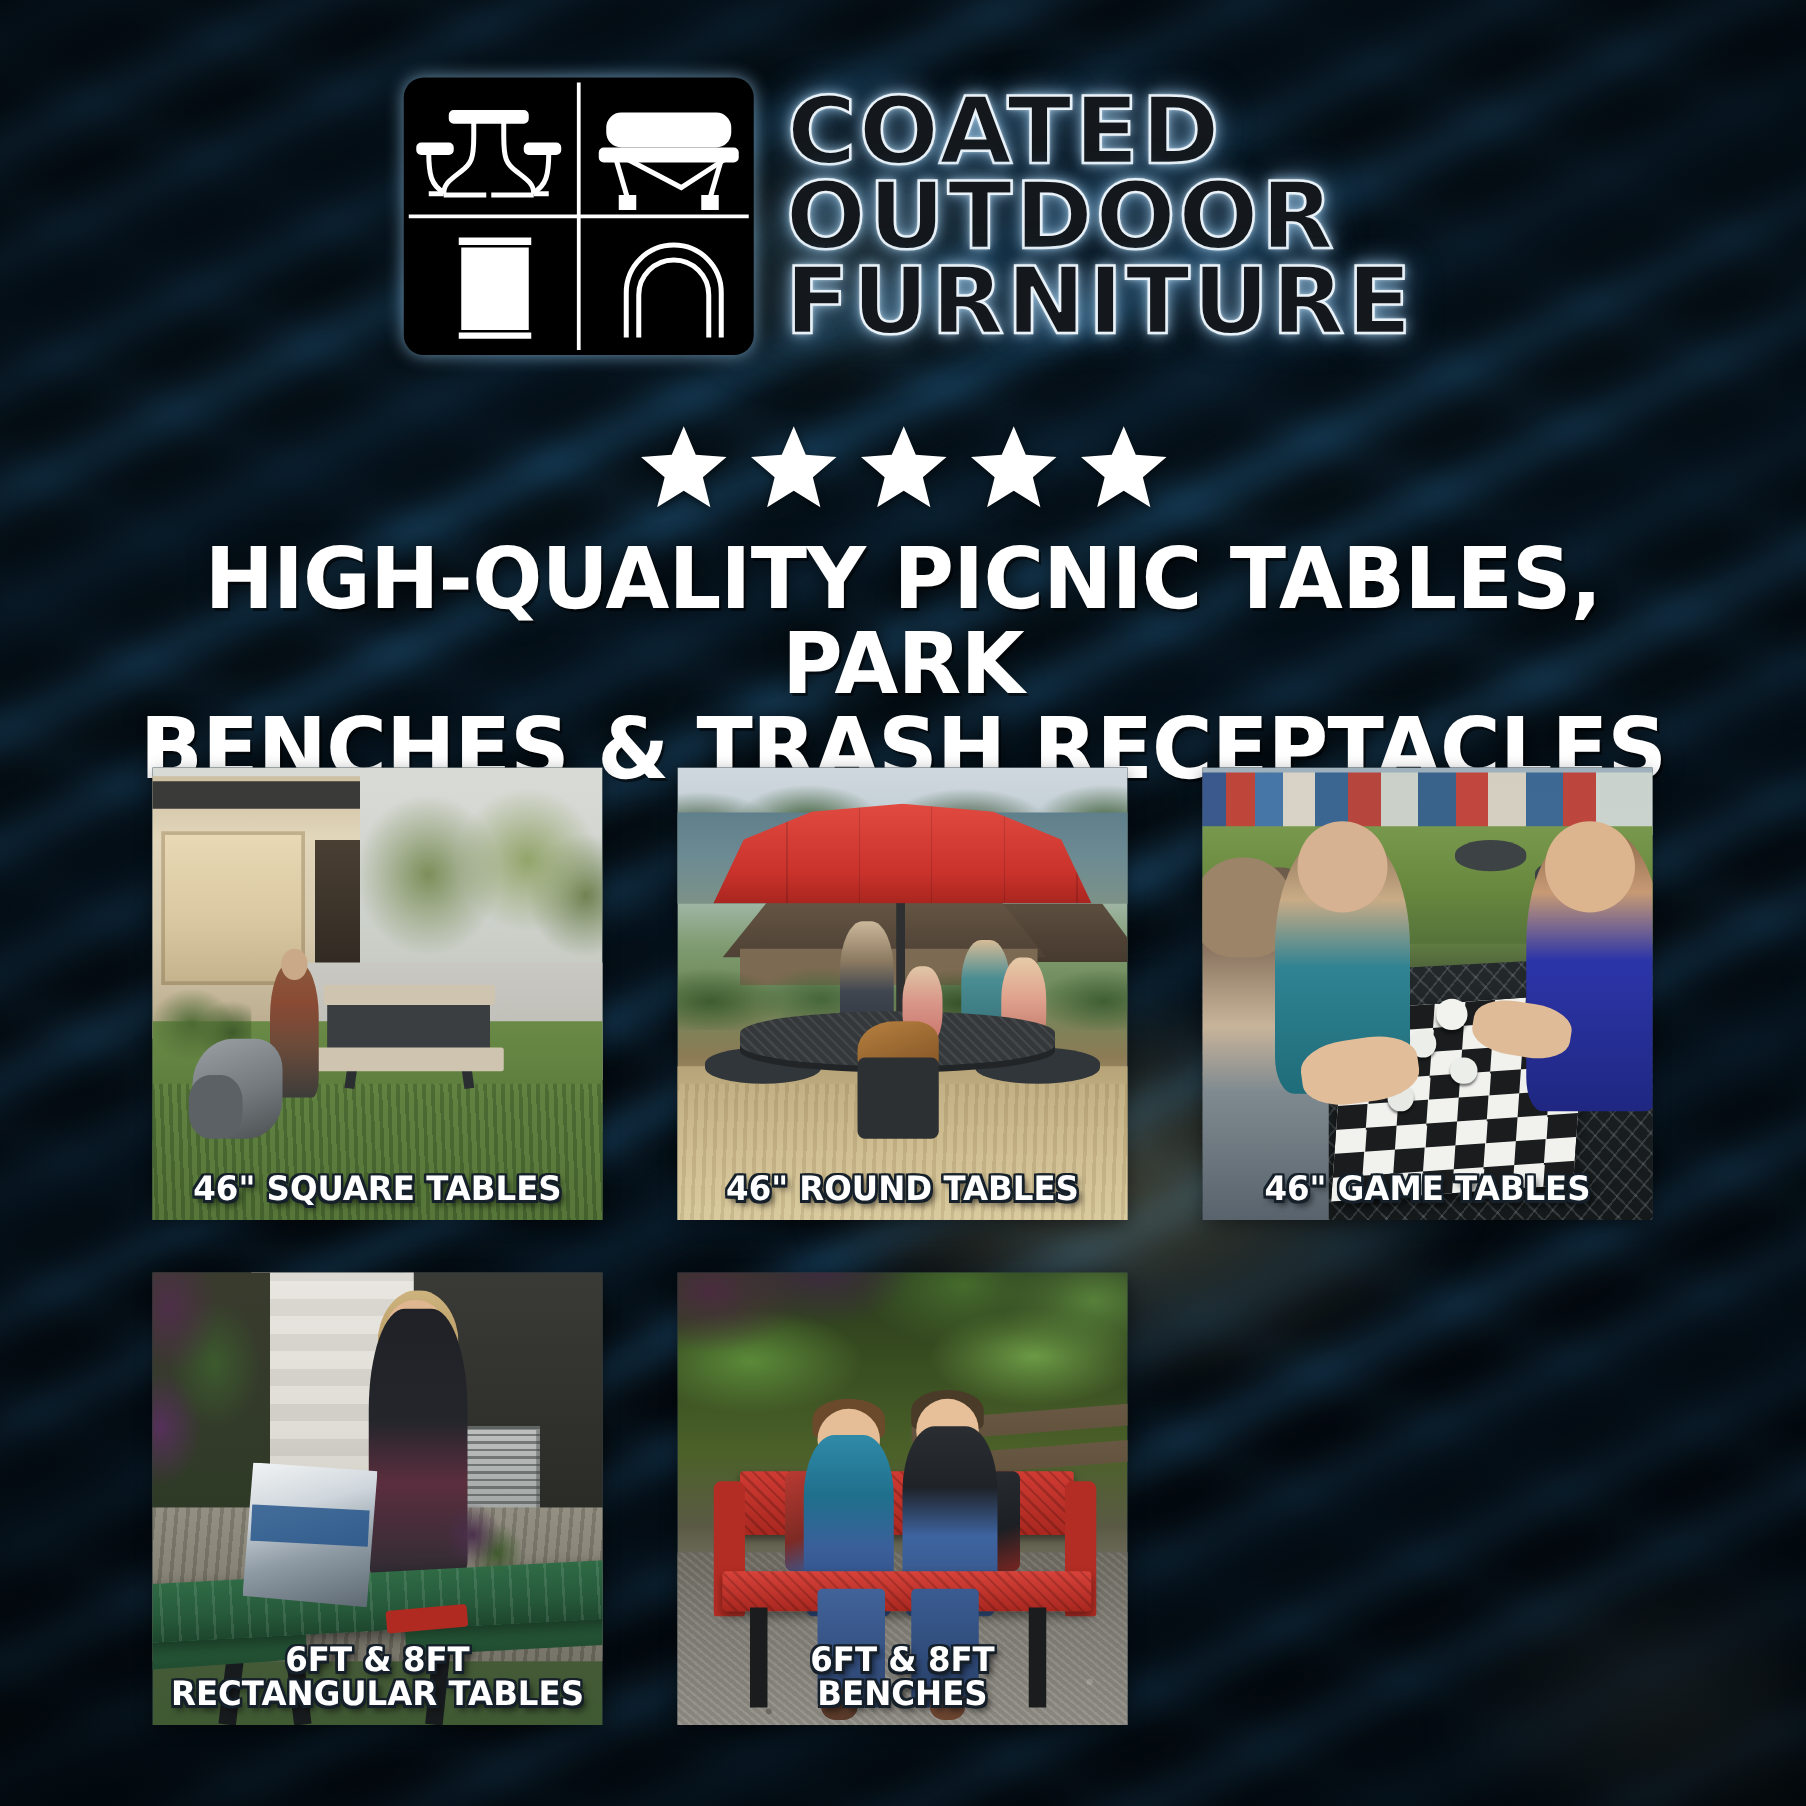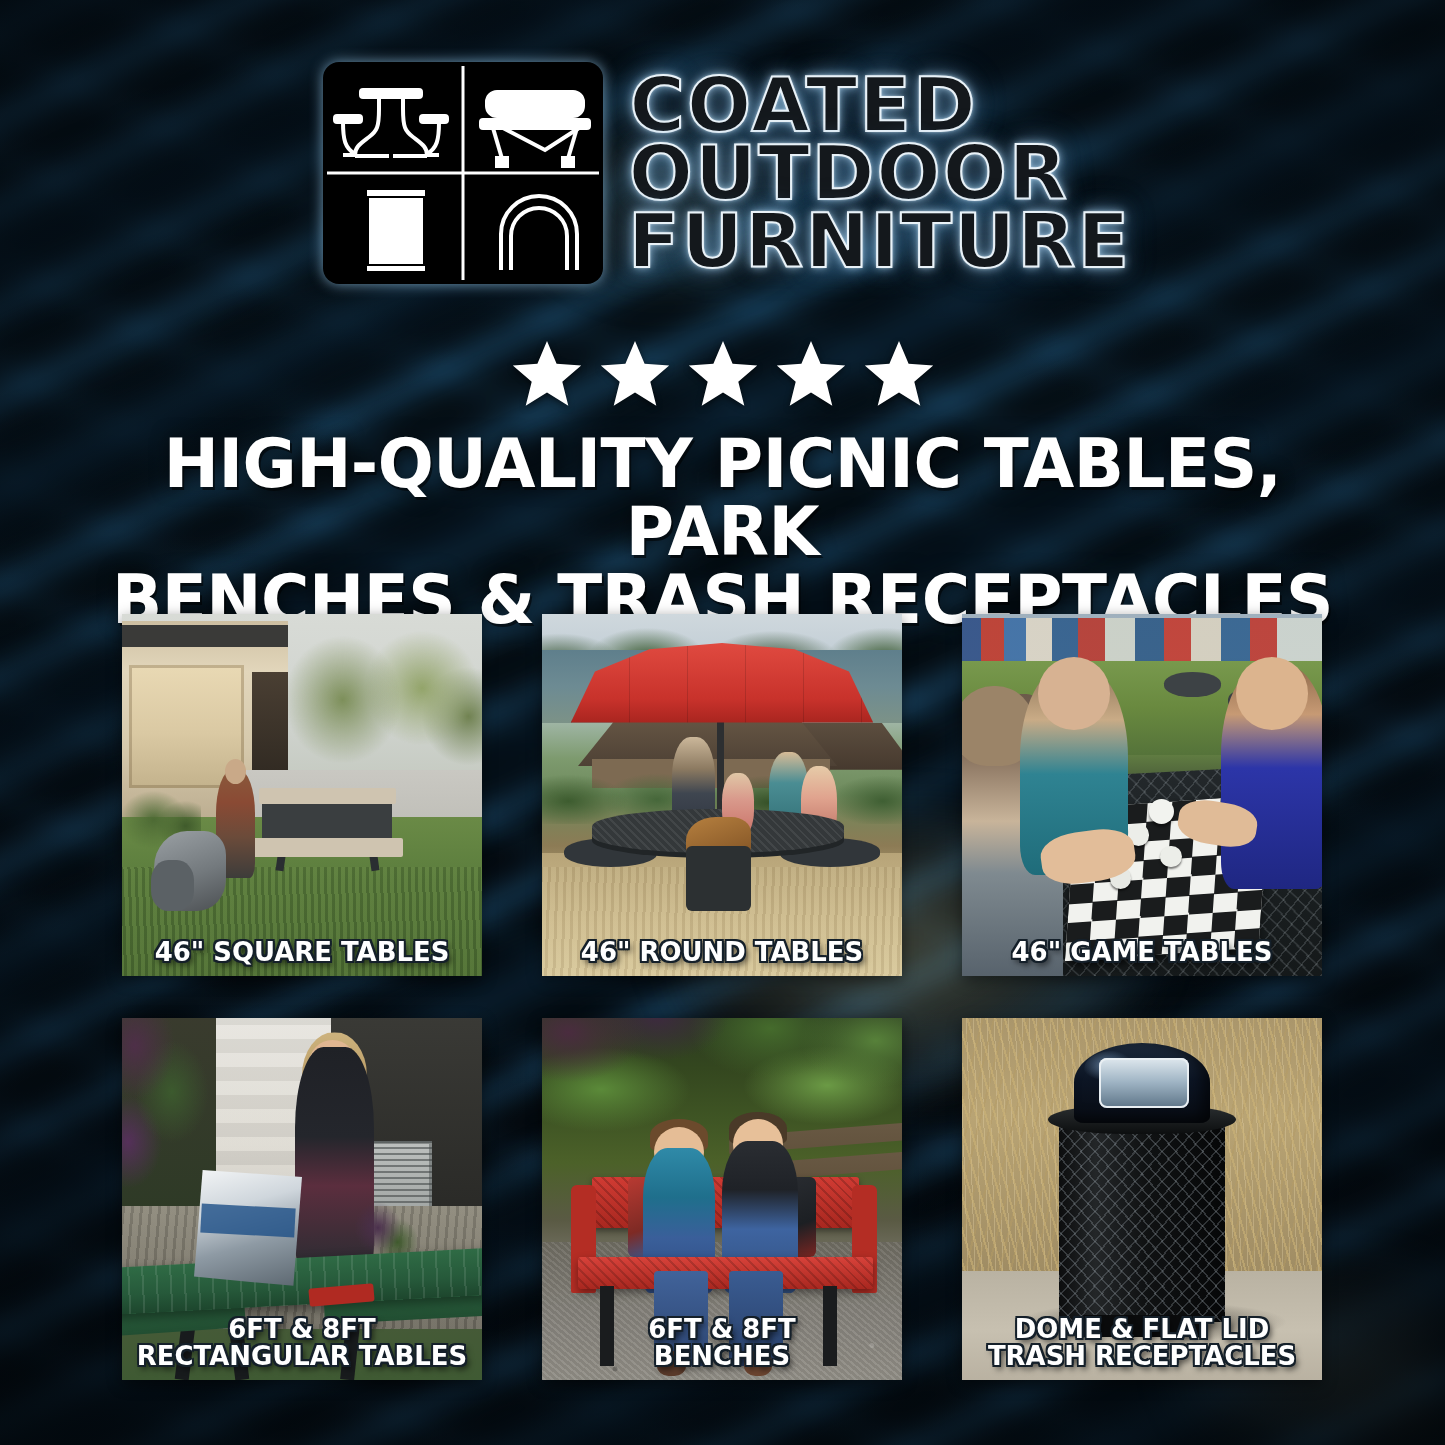--- a/index.html
+++ b/index.html
@@ -675,36 +675,16 @@
             <div class="lay t5-legR"></div>
           <div class="lay t5-shoe1"></div>
             <div class="lay t5-shoe2"></div>
         </div>
         <div class="cap">
           <span>6FT &amp; 8FT</span>
           <span>BENCHES</span>
         </div>
       </div>
 
-      <div class="tile">
-        <div class="photo">
-          <div class="lay t6-sky"></div>
-            <div class="lay t6-sky2"></div>
-          <div class="lay t6-grass"></div>
-          <div class="lay t6-path"></div>
-            <div class="lay t6-shadow"></div>
-          <div class="lay t6-body"></div>
-            <div class="lay t6-bodymesh"></div>
-          <div class="lay t6-base"></div>
-          <div class="lay t6-rim"></div>
-          <div class="lay t6-dome"></div>
-            <div class="lay t6-gloss"></div>
-          <div class="lay t6-open"></div>
-        </div>
-        <div class="cap">
-          <span>DOME &amp; FLAT LID</span>
-          <span>TRASH RECEPTACLES</span>
-        </div>
-      </div>
 
     </div>
   </div>
 </div>
 
 </body></html>

